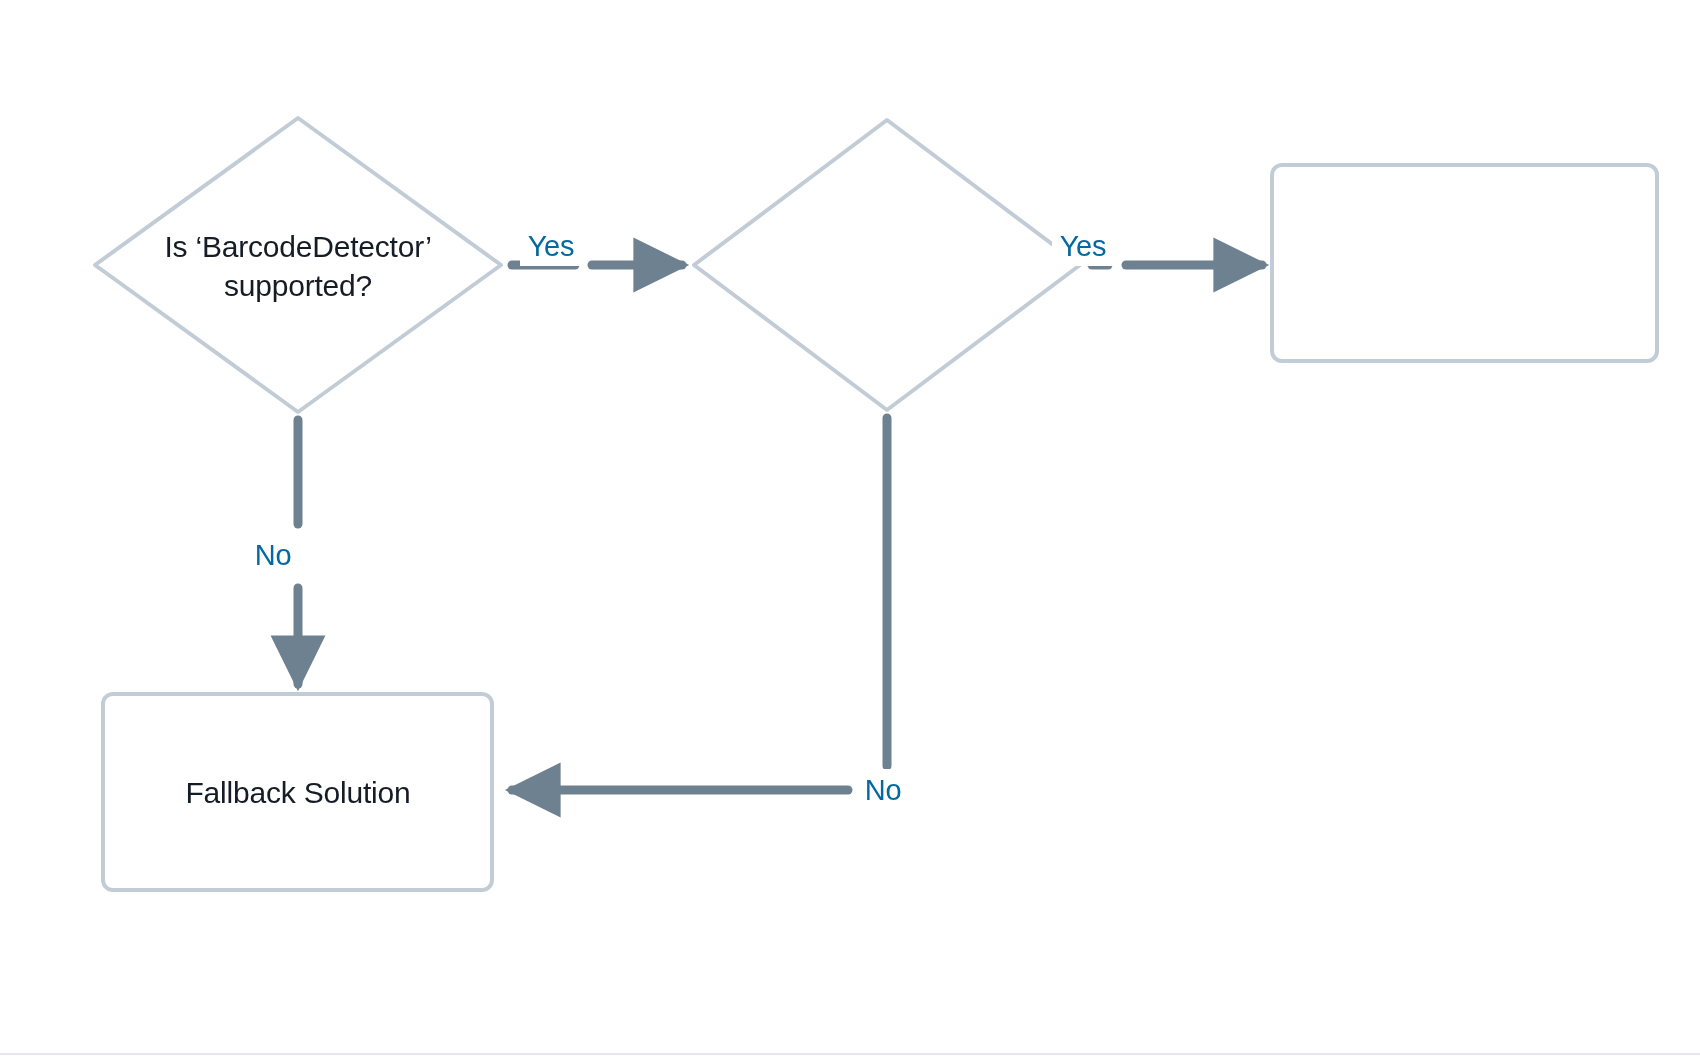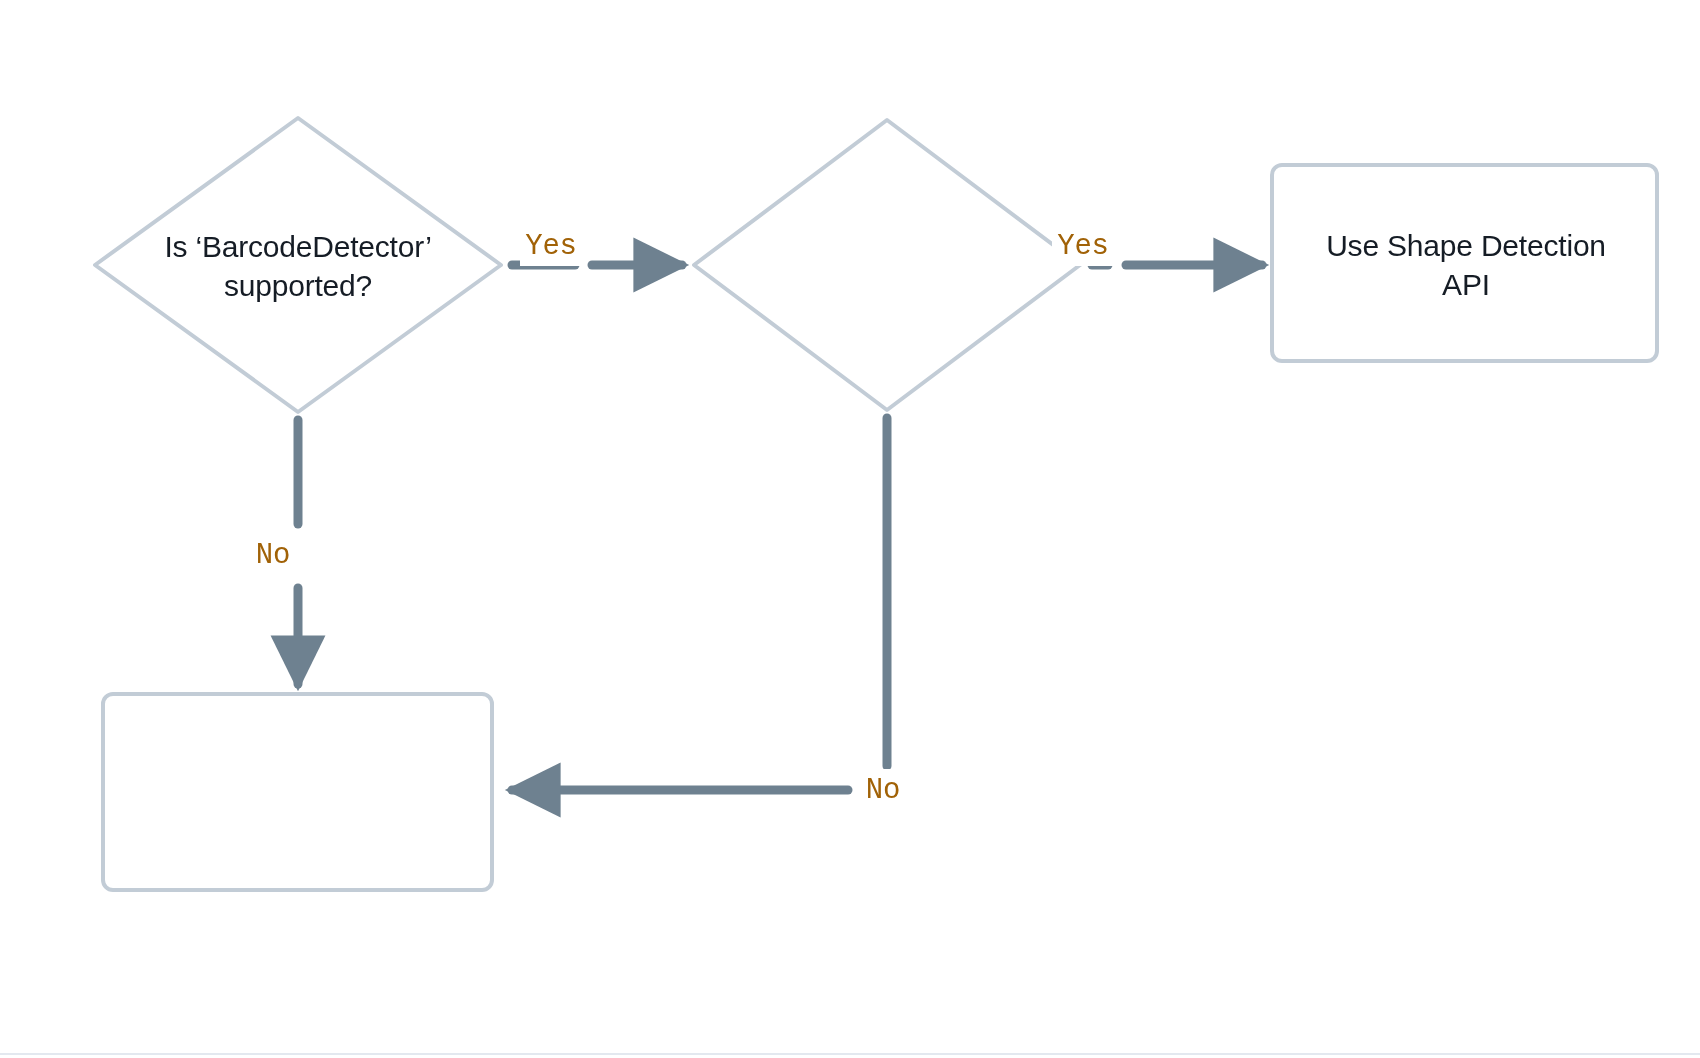--- a/index.html
+++ b/index.html
@@ -38,22 +38,22 @@
     line-height: 1.30;
     letter-spacing: -0.2px;
     white-space: pre-line;
     pointer-events: none;
   }
   .edge-label {
     position: absolute;
     display: flex;
     align-items: center;
     justify-content: center;
-    color: #a16207;
-    font-family: Liberation Mono, monospace;
+    color: #0369a1;
+    font-family: Liberation Sans, sans-serif;
     font-size: 29px;
     line-height: 1;
     background: #ffffff;
     letter-spacing: -0.2px;
   }
   
   #label-dec-barcode  { left: 118px; top: 196px; width: 360px; height: 140px; }
   
   #label-dec-formats  { left: 706px; top: 196px; width: 362px; height: 140px; }
   
@@ -105,23 +105,22 @@
     <line x1="298" y1="588" x2="298" y2="684" stroke="#6e8190" stroke-width="9" stroke-linecap="round" marker-end="url(#arrowhead)"></line>
 
     <line x1="887" y1="418" x2="887" y2="766" stroke="#6e8190" stroke-width="9" stroke-linecap="round"></line>
     <line x1="848" y1="790" x2="512" y2="790" stroke="#6e8190" stroke-width="9" stroke-linecap="round" marker-end="url(#arrowhead)"></line>
   </svg>
 
   <div class="node-label" id="label-dec-barcode">Is ‘BarcodeDetector’
 supported?</div>
 
 
-  <div class="node-label" id="label-box-shapeapi">Use Shape Detection
-API</div>
 
+  <div class="node-label" id="label-box-fallback">Fallback Solution</div>
 
   <div class="edge-label" id="edgelabel-yes-1">Yes</div>
 
   <div class="edge-label" id="edgelabel-no-1">No</div>
 
   <div class="edge-label" id="edgelabel-yes-2">Yes</div>
 
   <div class="edge-label" id="edgelabel-no-2">No</div>
 
   <div class="bottom-rule"></div>

